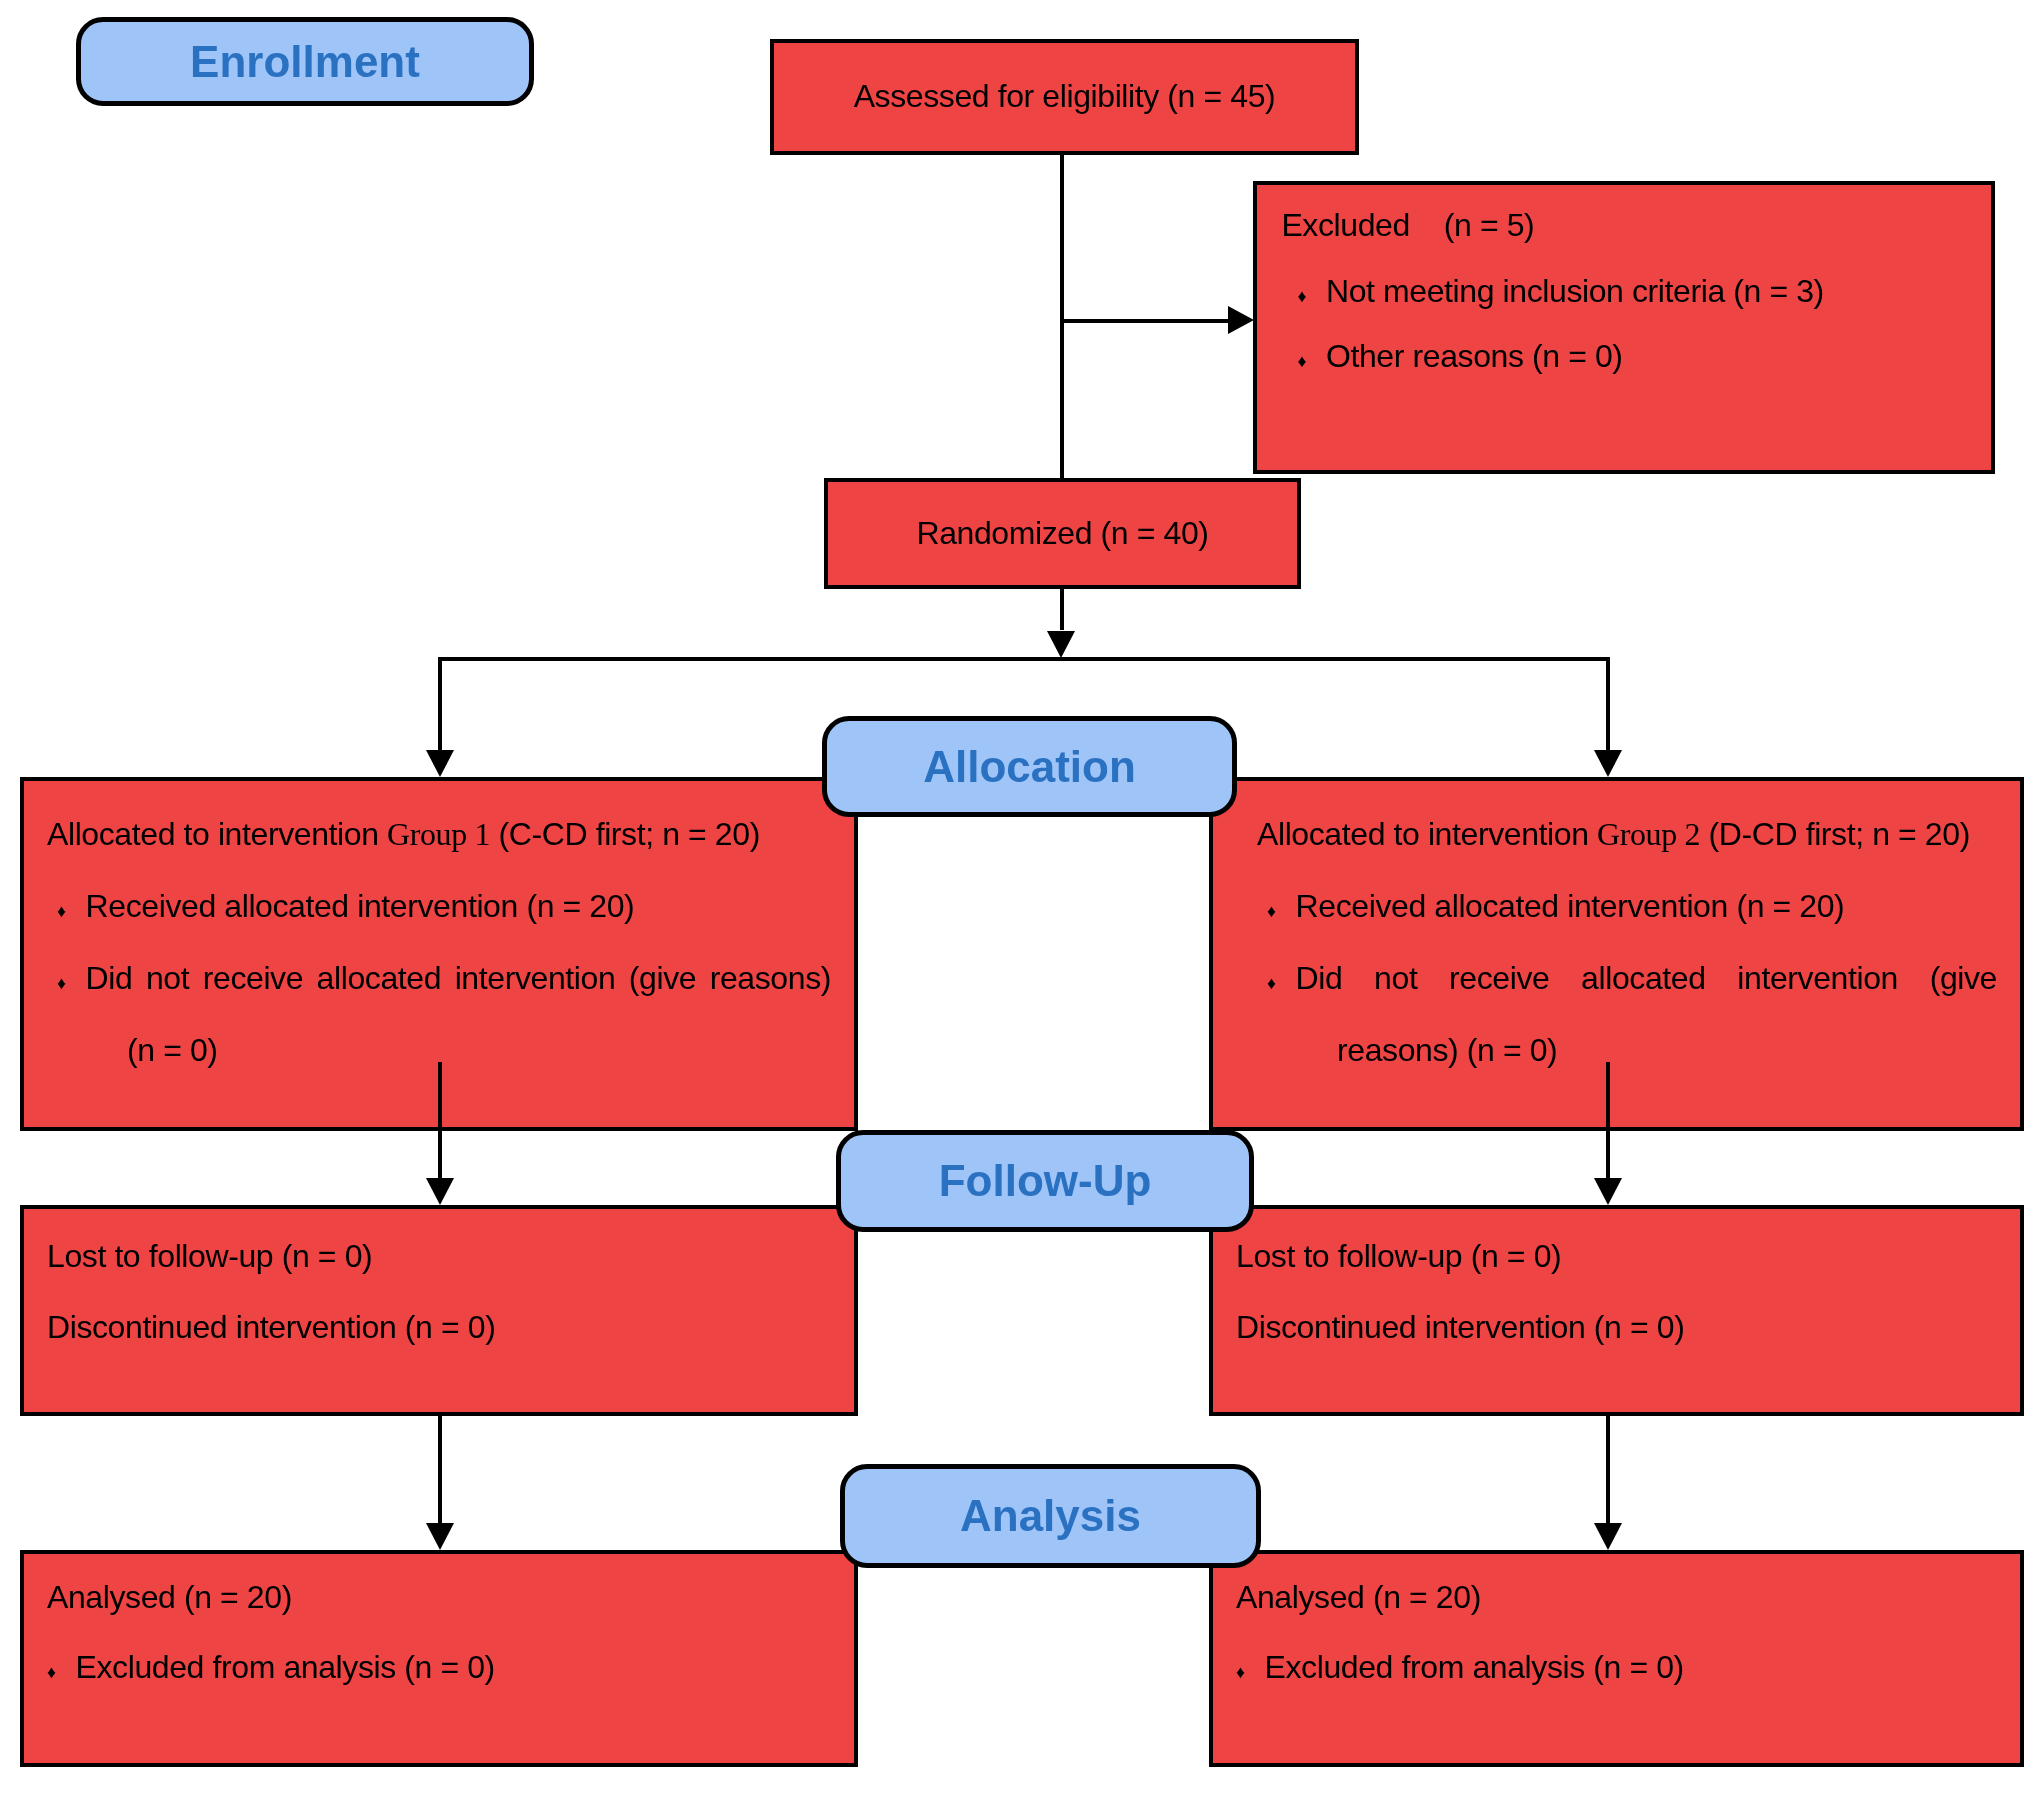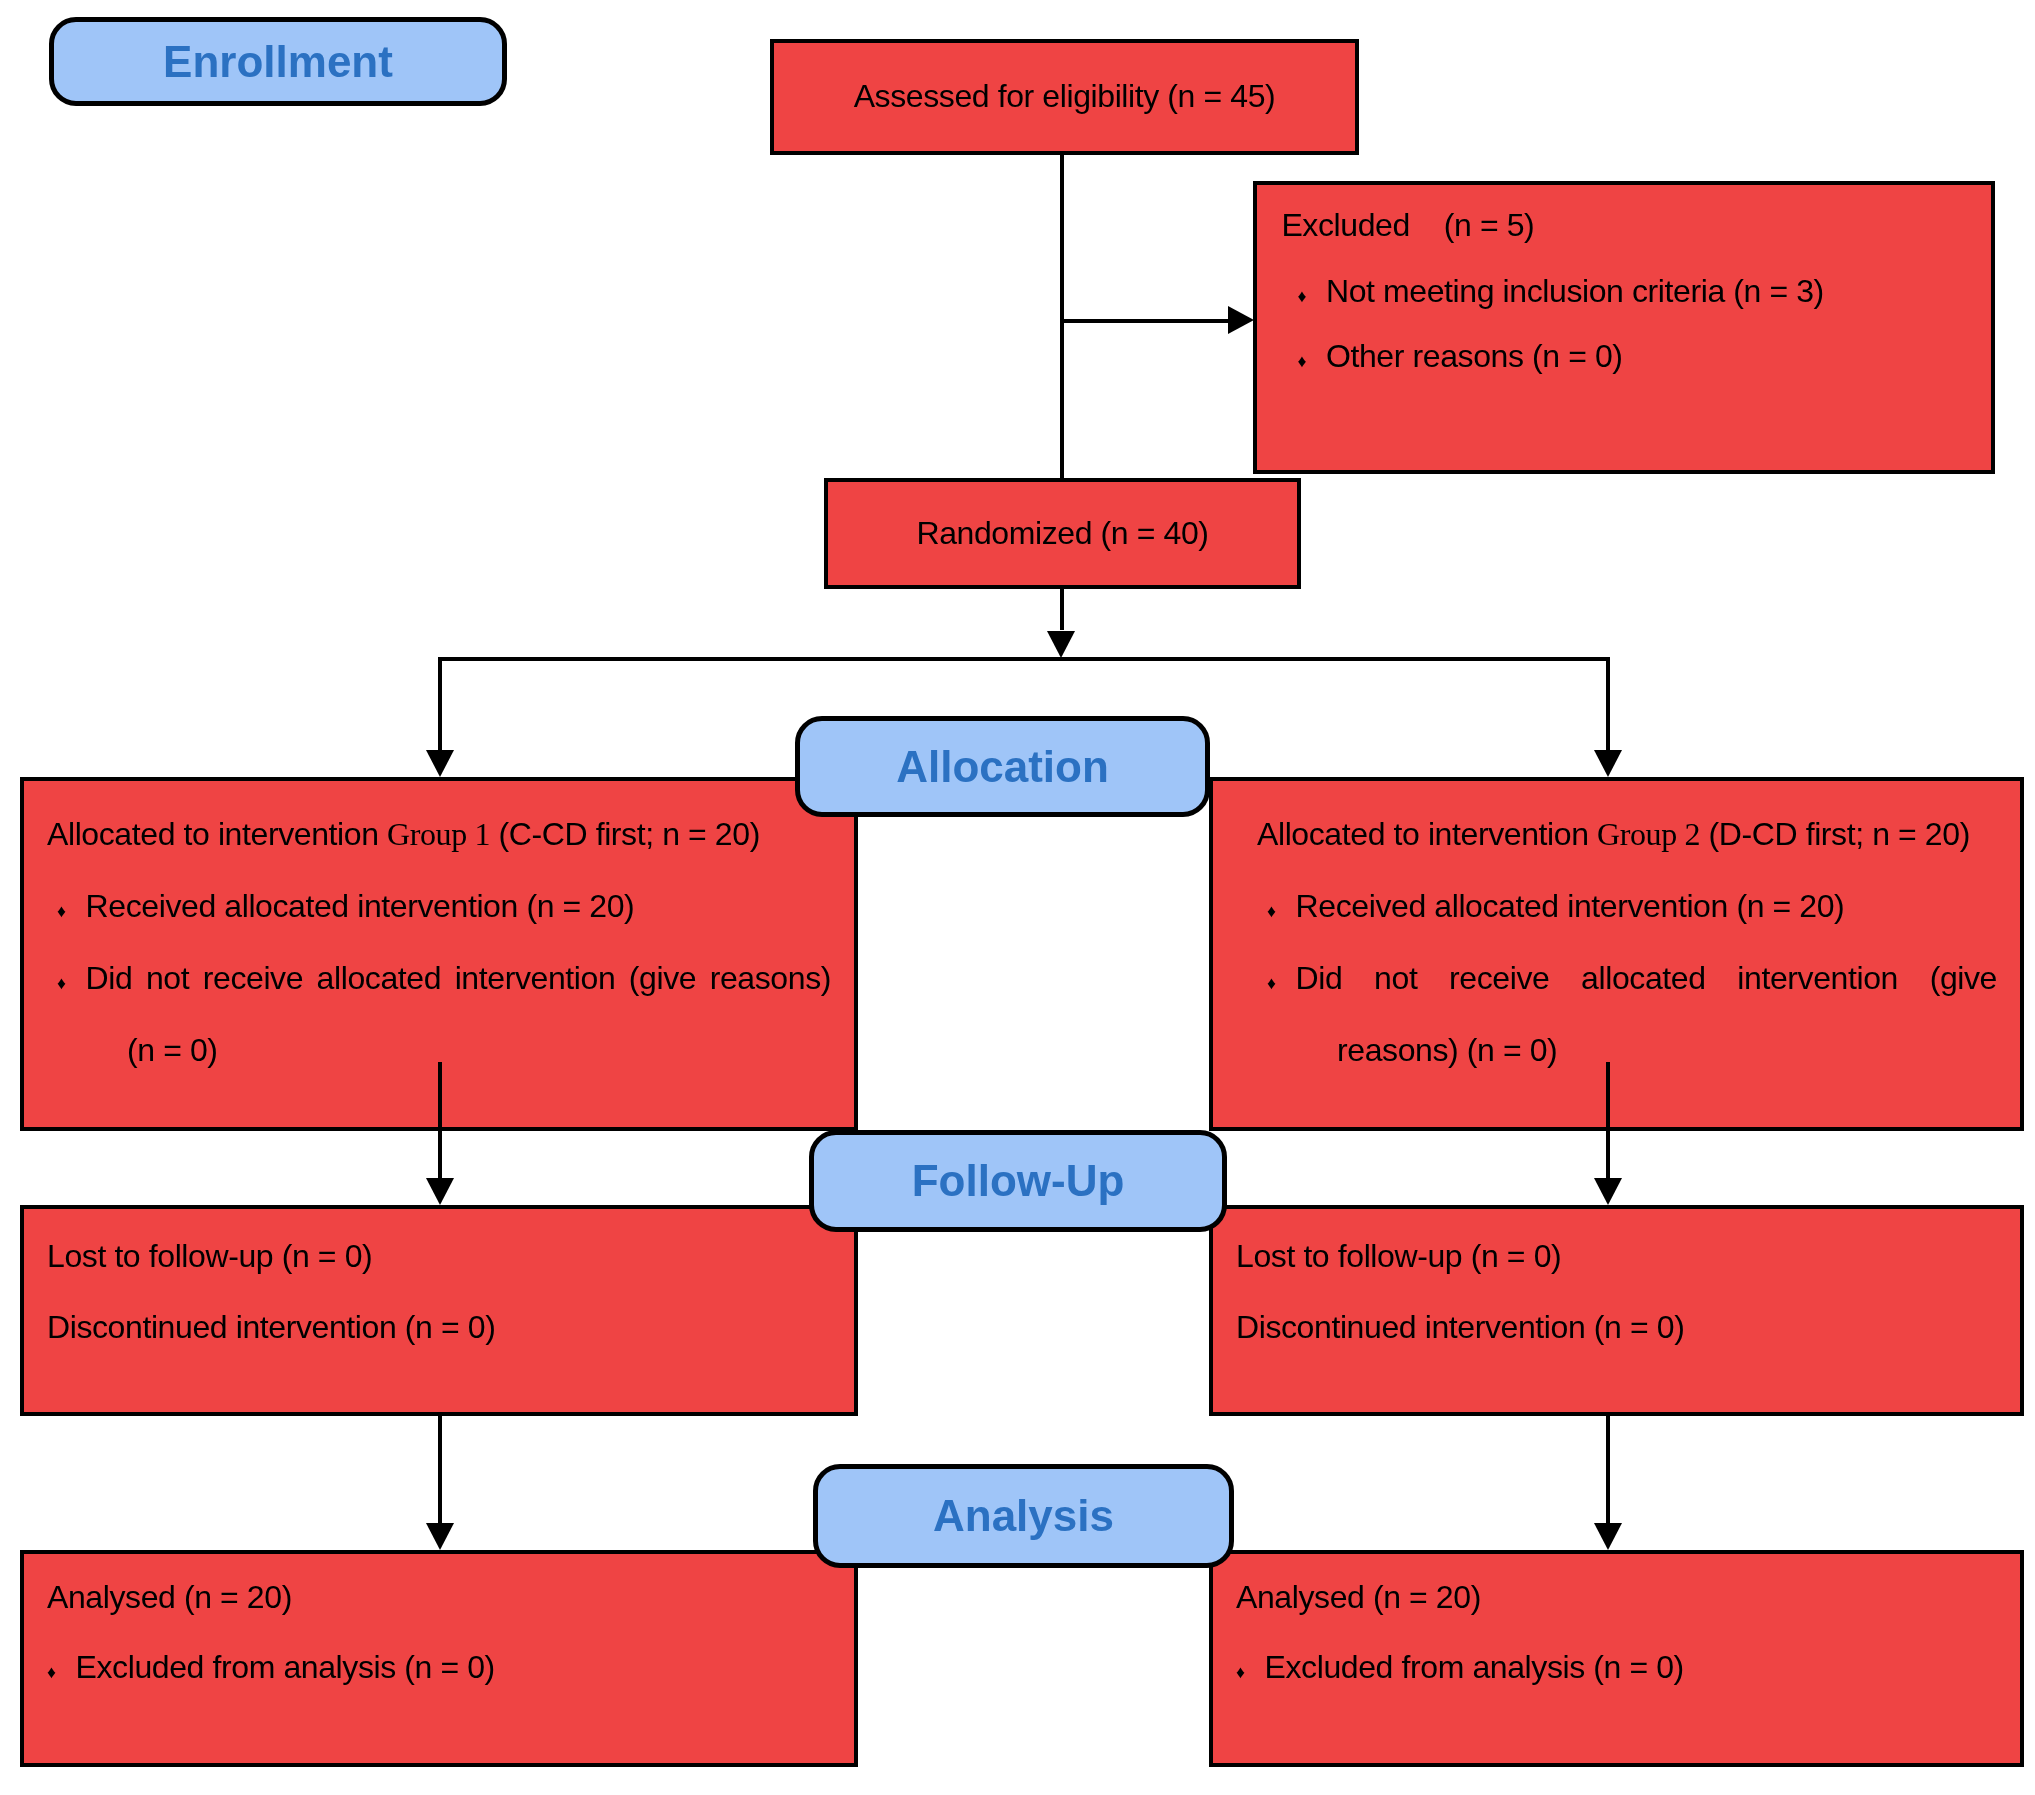--- a/index.html
+++ b/index.html
@@ -36,20 +36,21 @@
     border:5.3px solid #000;
     border-radius:27px;
     box-sizing:border-box;
     display:flex;
     align-items:center;
     justify-content:center;
     font-size:44px;
     font-weight:bold;
     color:#2B71C2;
     z-index:30;
+    margin-left:27px;
   }
   
   .line{position:absolute;background:#000;z-index:5;}
   .head-down{
     position:absolute;width:0;height:0;z-index:6;
     border-left:14.2px solid transparent;
     border-right:14.2px solid transparent;
     border-top:27.5px solid #000;
   }
   .head-right{

